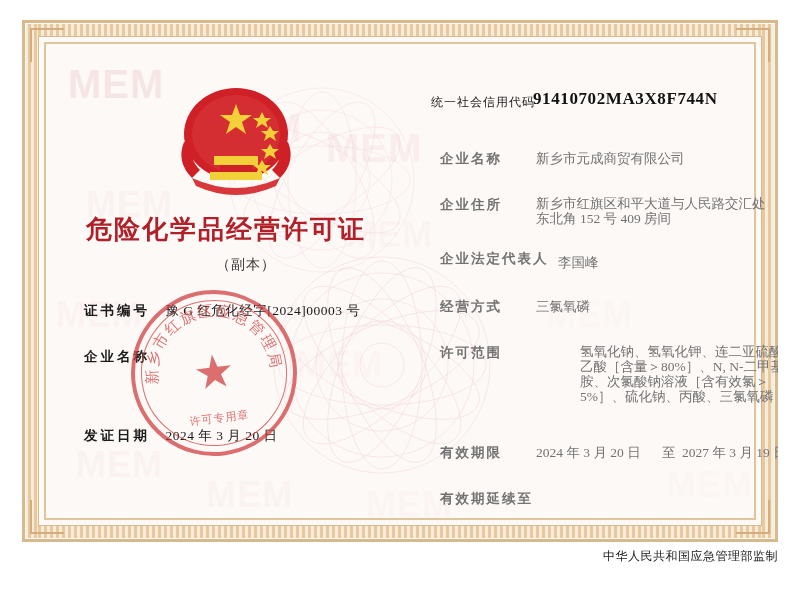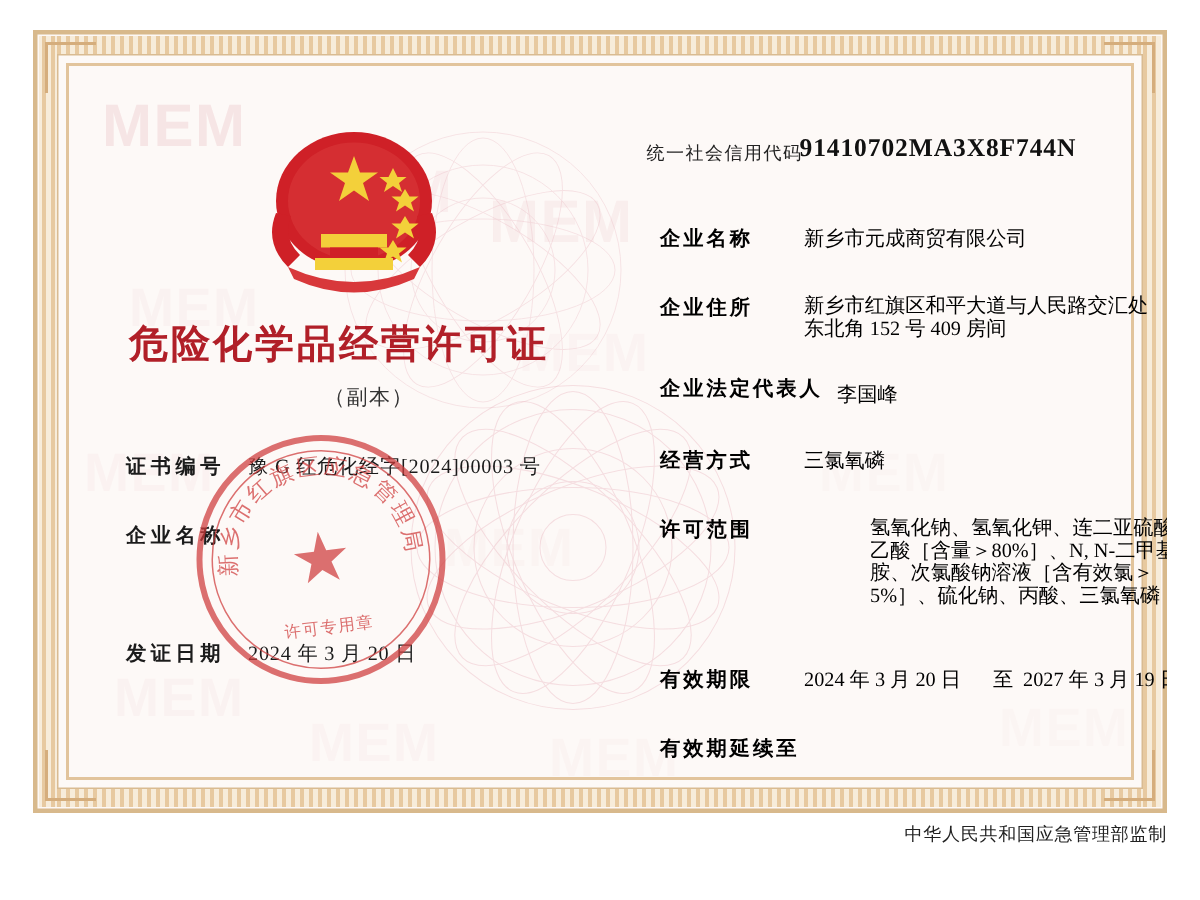--- a/index.html
+++ b/index.html
@@ -188,21 +188,21 @@
     top: 30px;
     width: 1px;
     height: 420px;
     background: rgba(200,170,130,0.0);
   }
 
   
   .rfield {
     position: absolute;
     font-size: 13.5px;
-    color: #000000;
+    color: #737373;
   }
   .rfield .lbl {
     position: absolute;
     left: 0;
     top: 0;
     font-weight: bold;
     letter-spacing: 2px;
     white-space: nowrap;
     font-family: Liberation Mono, monospace;
   }

